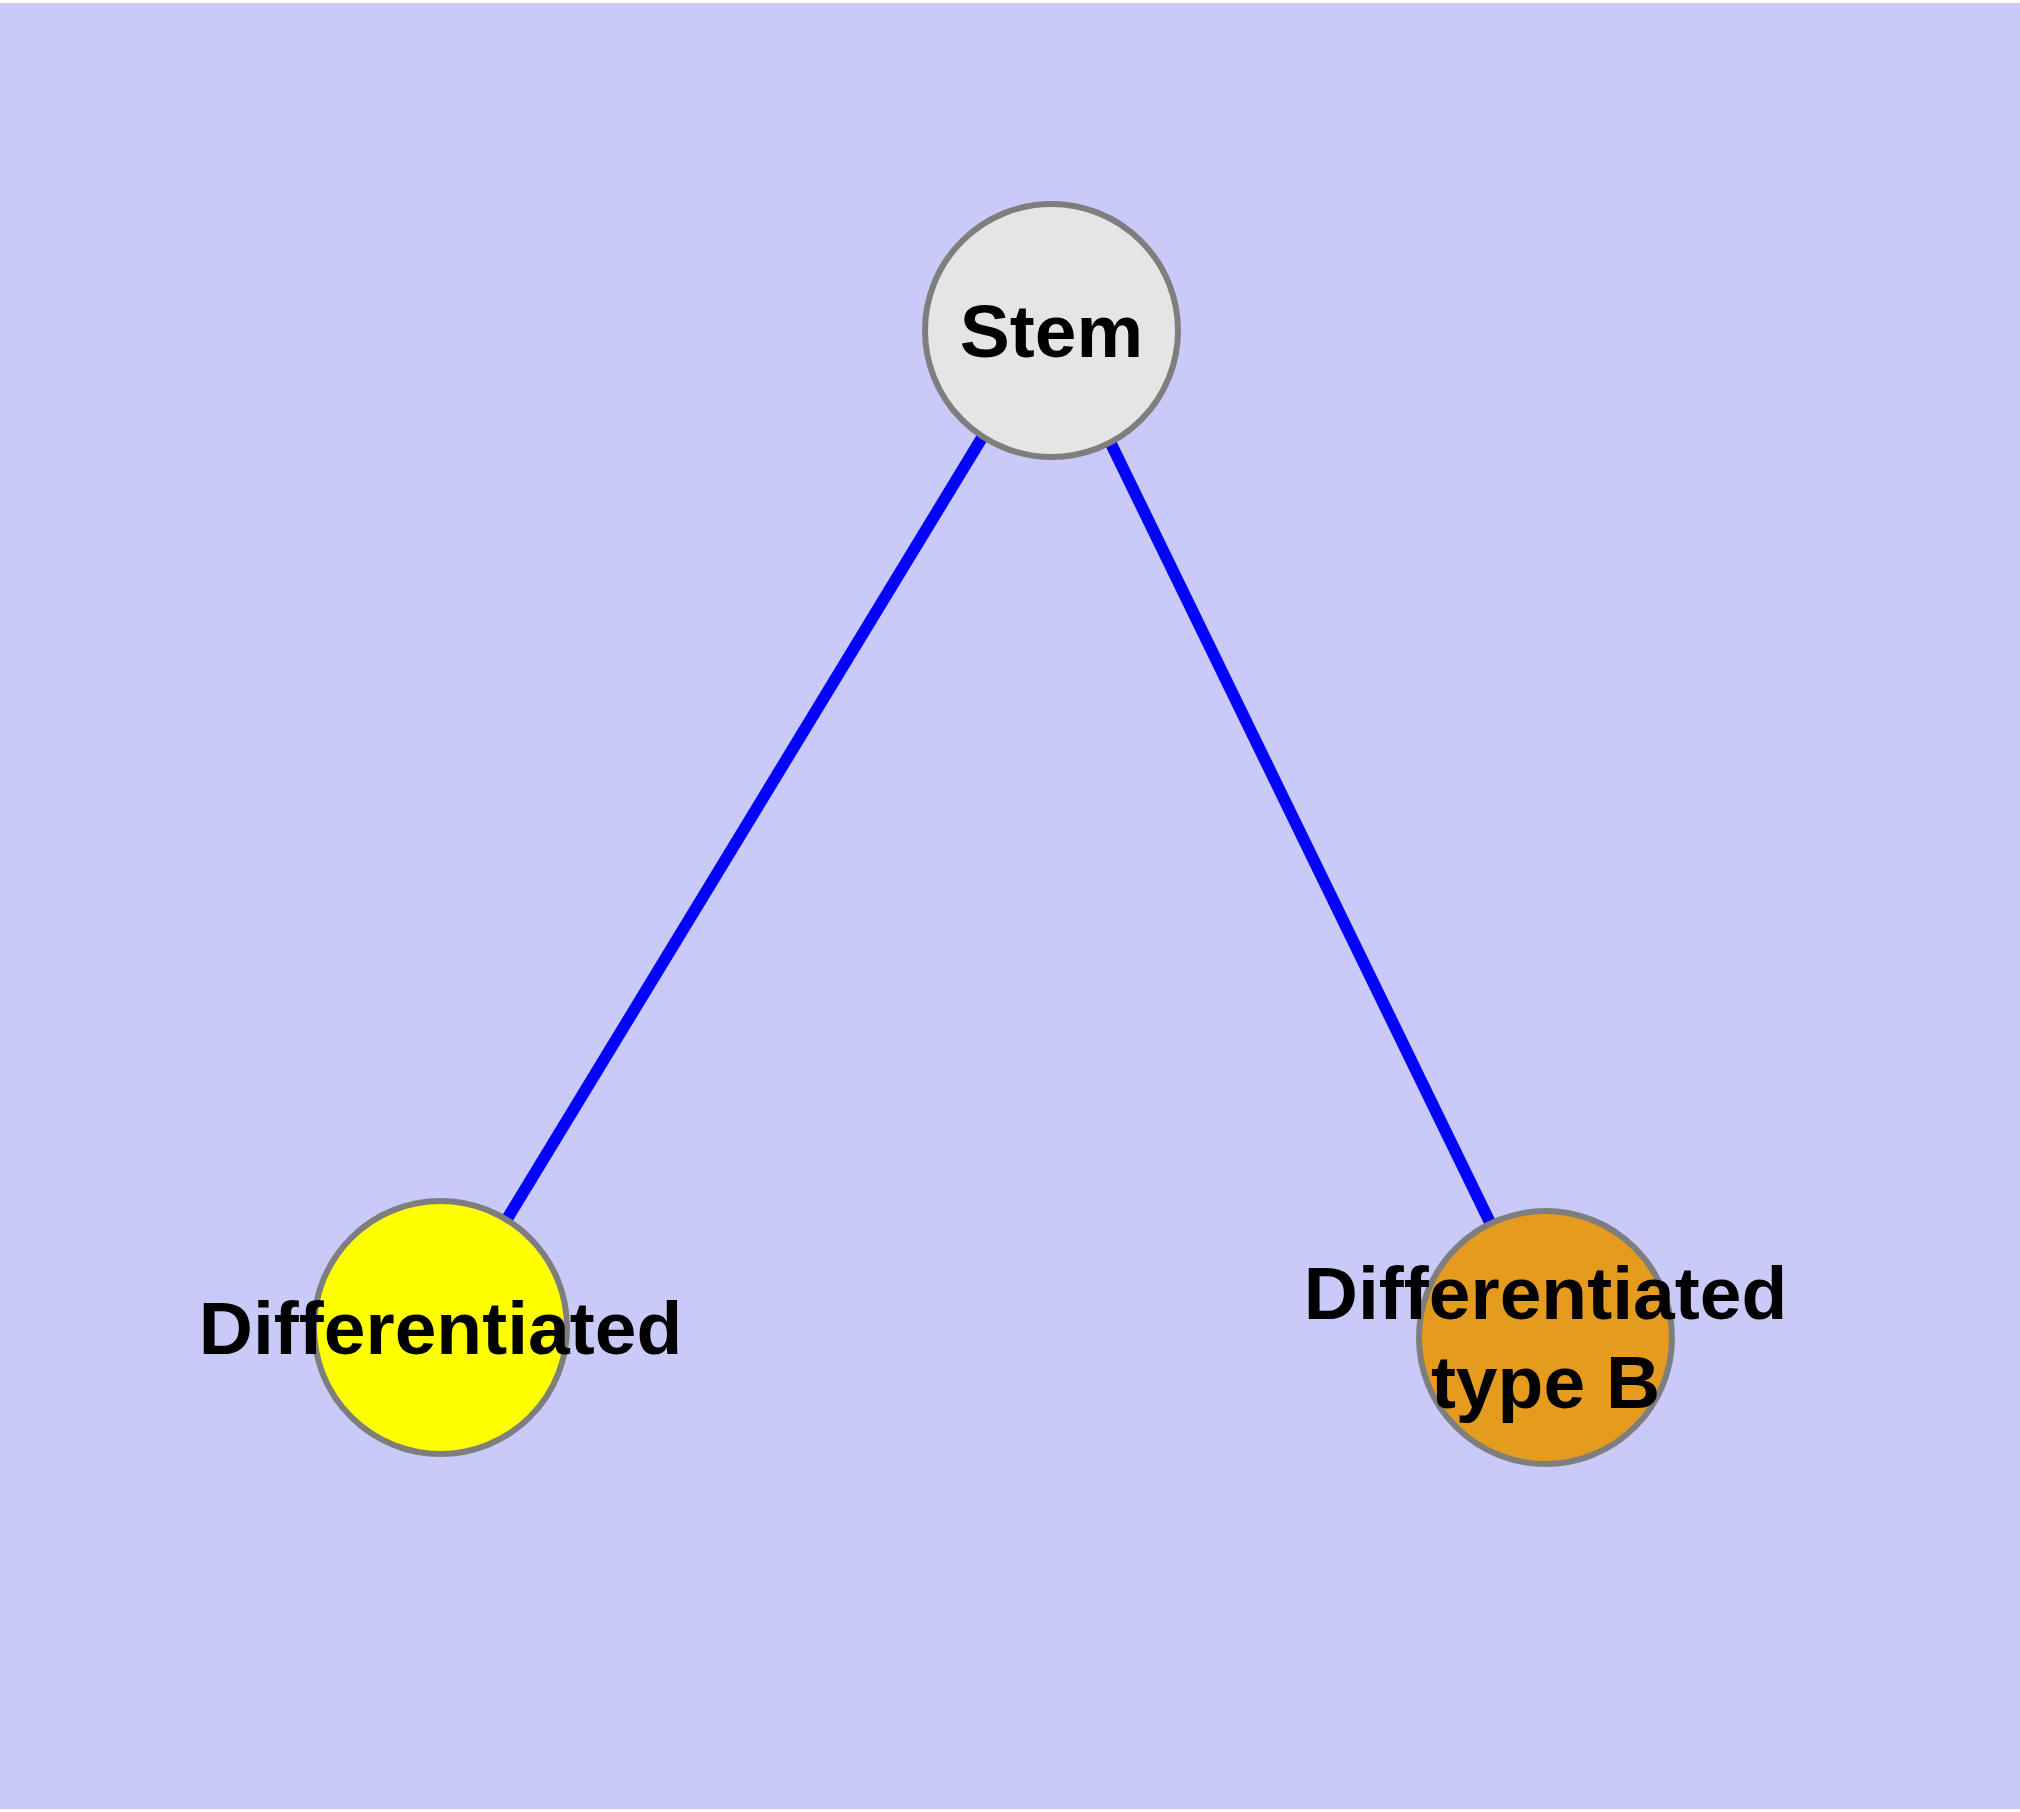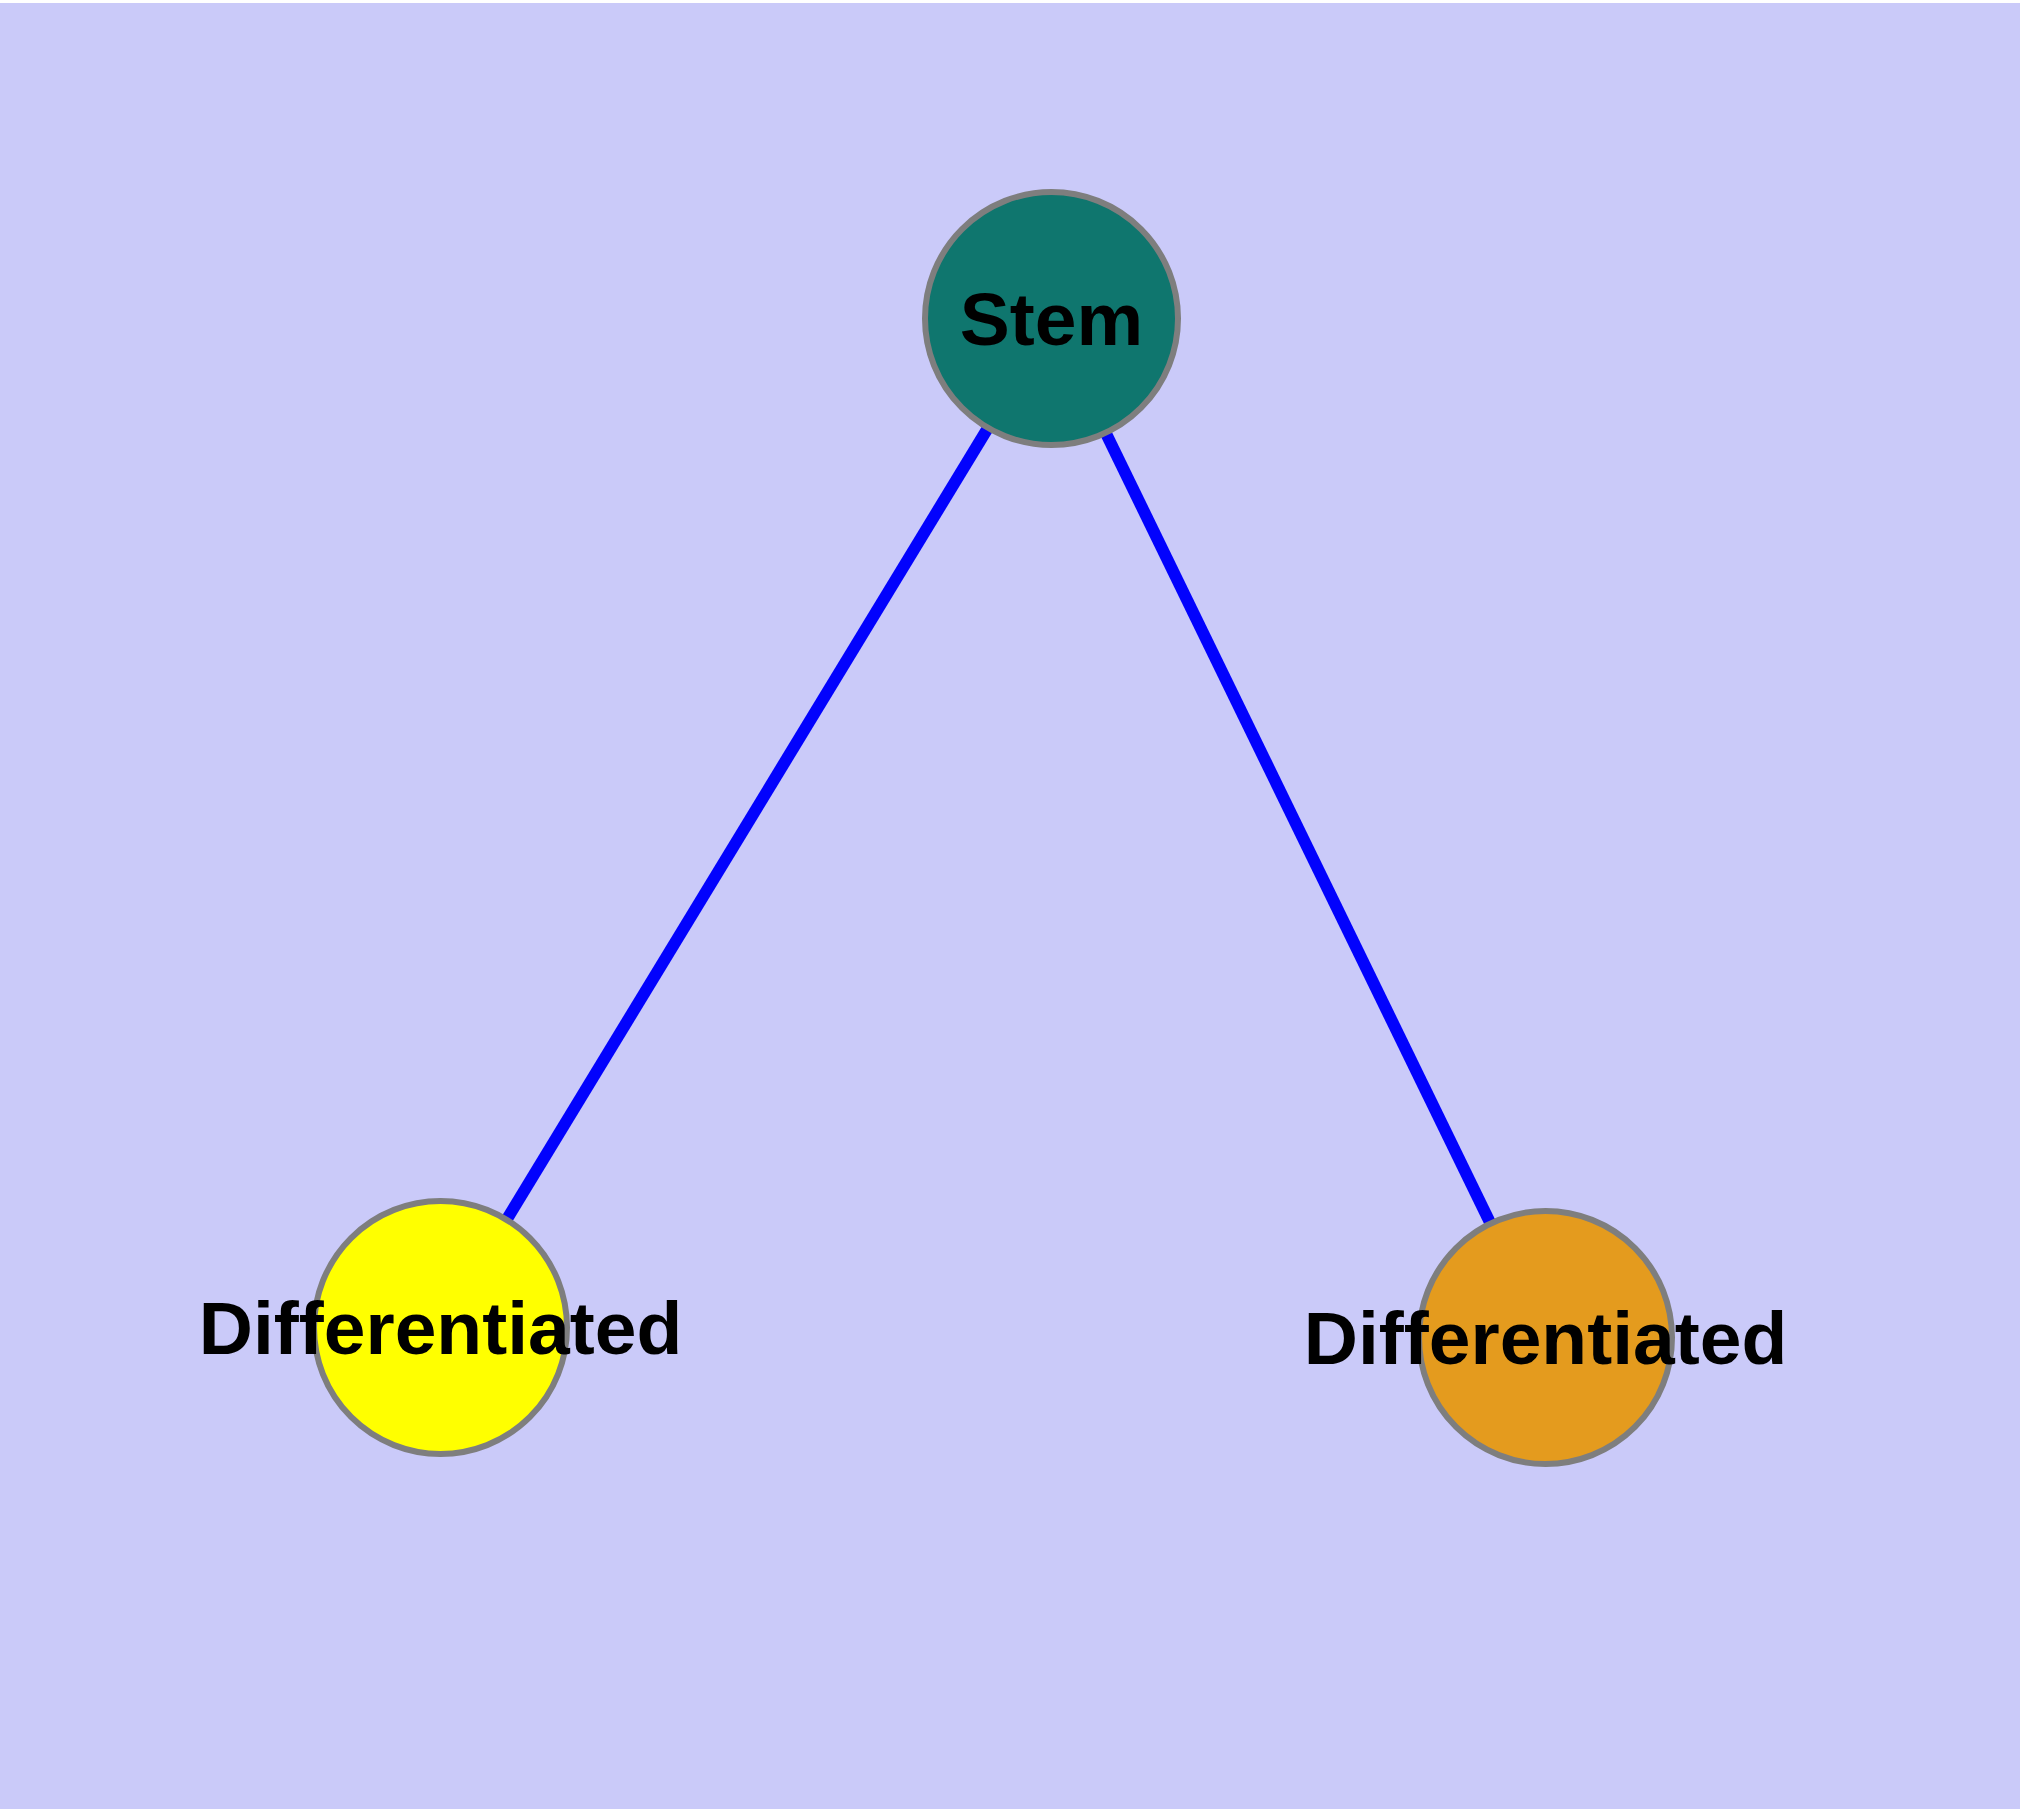--- a/index.html
+++ b/index.html
@@ -46,32 +46,33 @@
 </head>
 <body>
 
 <div class="canvas" style="background: rgb(202, 202, 249); border-color: rgb(255, 255, 255);">
 
   <svg class="edges" width="2021" height="1812" viewBox="0 0 2384 2138">
     <line stroke-linecap="butt" x1="1241" y1="377" x2="520" y2="1563" stroke="#0202FD" stroke-width="14"></line>
     <line stroke-linecap="butt" x1="1241" y1="377" x2="1824" y2="1575" stroke="#0202FD" stroke-width="14"></line>
   </svg>
 
-  <div class="node" style="left: 922px; top: 186px; height: 259px; width: 259px; background: #0f766e; border-color: rgb(126, 126, 126); border-width: 6px;">
+  <div class="node" style="left: 922px; top: 198px; height: 259px; width: 259px; background: #e5e5e5; border-color: rgb(126, 126, 126); border-width: 6px;">
     <div class="node-label">
       <span class="line">Stem</span>
     </div>
   </div>
 
   <div class="node" style="left: 311px; top: 1195px; height: 259px; width: 259px; background: rgb(255, 255, 0); border-color: rgb(126, 126, 126); border-width: 6px;">
     <div class="node-label">
       <span class="line">Differentiated</span>
     </div>
   </div>
 
   <div class="node" style="left: 1416px; top: 1205px; height: 259px; width: 259px; background: rgb(228, 155, 30); border-color: rgb(126, 126, 126); border-width: 6px;">
     <div class="node-label">
       <span class="line">Differentiated</span>
+      <span class="line">type B</span>
     </div>
   </div>
 
 </div>
 
 
 </body></html>

